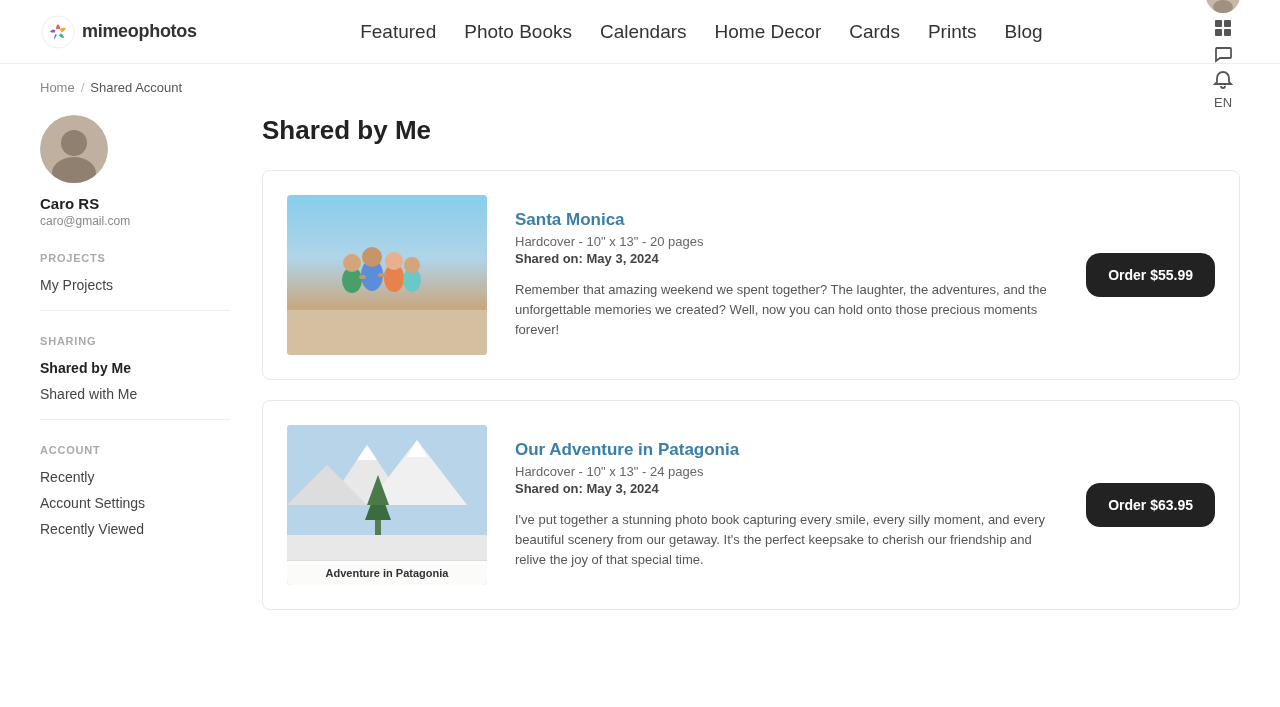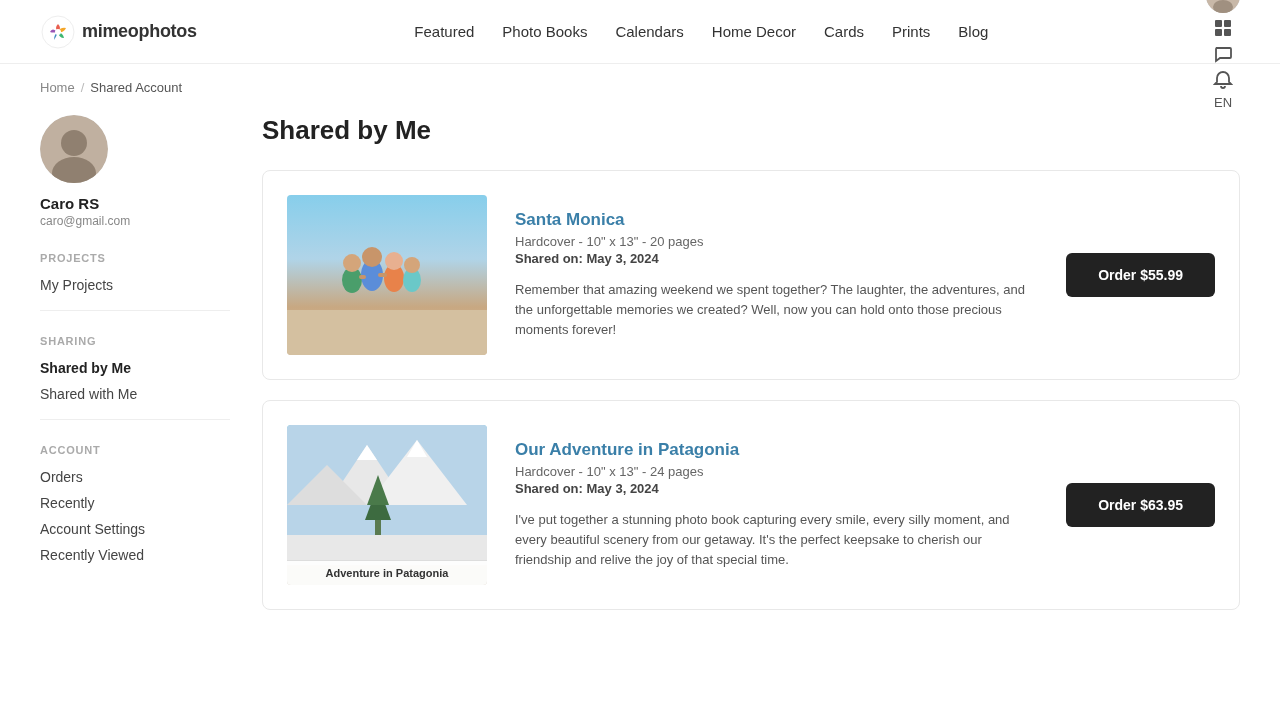--- a/index.html
+++ b/index.html
@@ -31,21 +31,21 @@
       font-weight: 600;
       color: #333;
       letter-spacing: -0.3px;
     }
     .nav {
       display: flex;
       align-items: center;
       gap: 28px;
     }
     .nav-item {
-      font-size: 15px;
+      font-size: 19px;
       color: #333;
       cursor: pointer;
       text-decoration: none;
     }
     .header-actions {
       display: flex;
       align-items: center;
       gap: 4px;
       flex-direction: column;
     }
@@ -234,22 +234,22 @@
     }
     .project-desc {
       font-size: 13px;
       color: #555;
       line-height: 1.55;
     }
     .order-btn {
       background: #222;
       color: #fff;
       border: none;
-      border-radius: 6px;
-      padding: 14px 32px;
+      border-radius: 14px;
+      padding: 14px 22px;
       font-size: 14px;
       font-weight: 600;
       cursor: pointer;
       white-space: nowrap;
       flex-shrink: 0;
     }
   </style>
 </head>
 <body>
 
@@ -337,21 +337,20 @@
     <div class="sidebar-section-label">PROJECTS</div>
     <div class="sidebar-item">My Projects</div>
 
     <div class="sidebar-divider"></div>
     <div class="sidebar-section-label">SHARING</div>
     <div class="sidebar-item active">Shared by Me</div>
     <div class="sidebar-item">Shared with Me</div>
 
     <div class="sidebar-divider"></div>
     <div class="sidebar-section-label">ACCOUNT</div>
-    <div class="sidebar-item">Orders</div>
     <div class="sidebar-item">Recently</div>
     <div class="sidebar-item">Account Settings</div>
     <div class="sidebar-item">Recently Viewed</div>
   </aside>
 
   <main class="content">
     <h1 class="page-title">Shared by Me</h1>
 
     <div class="project-card">
       <div class="project-thumbnail">

